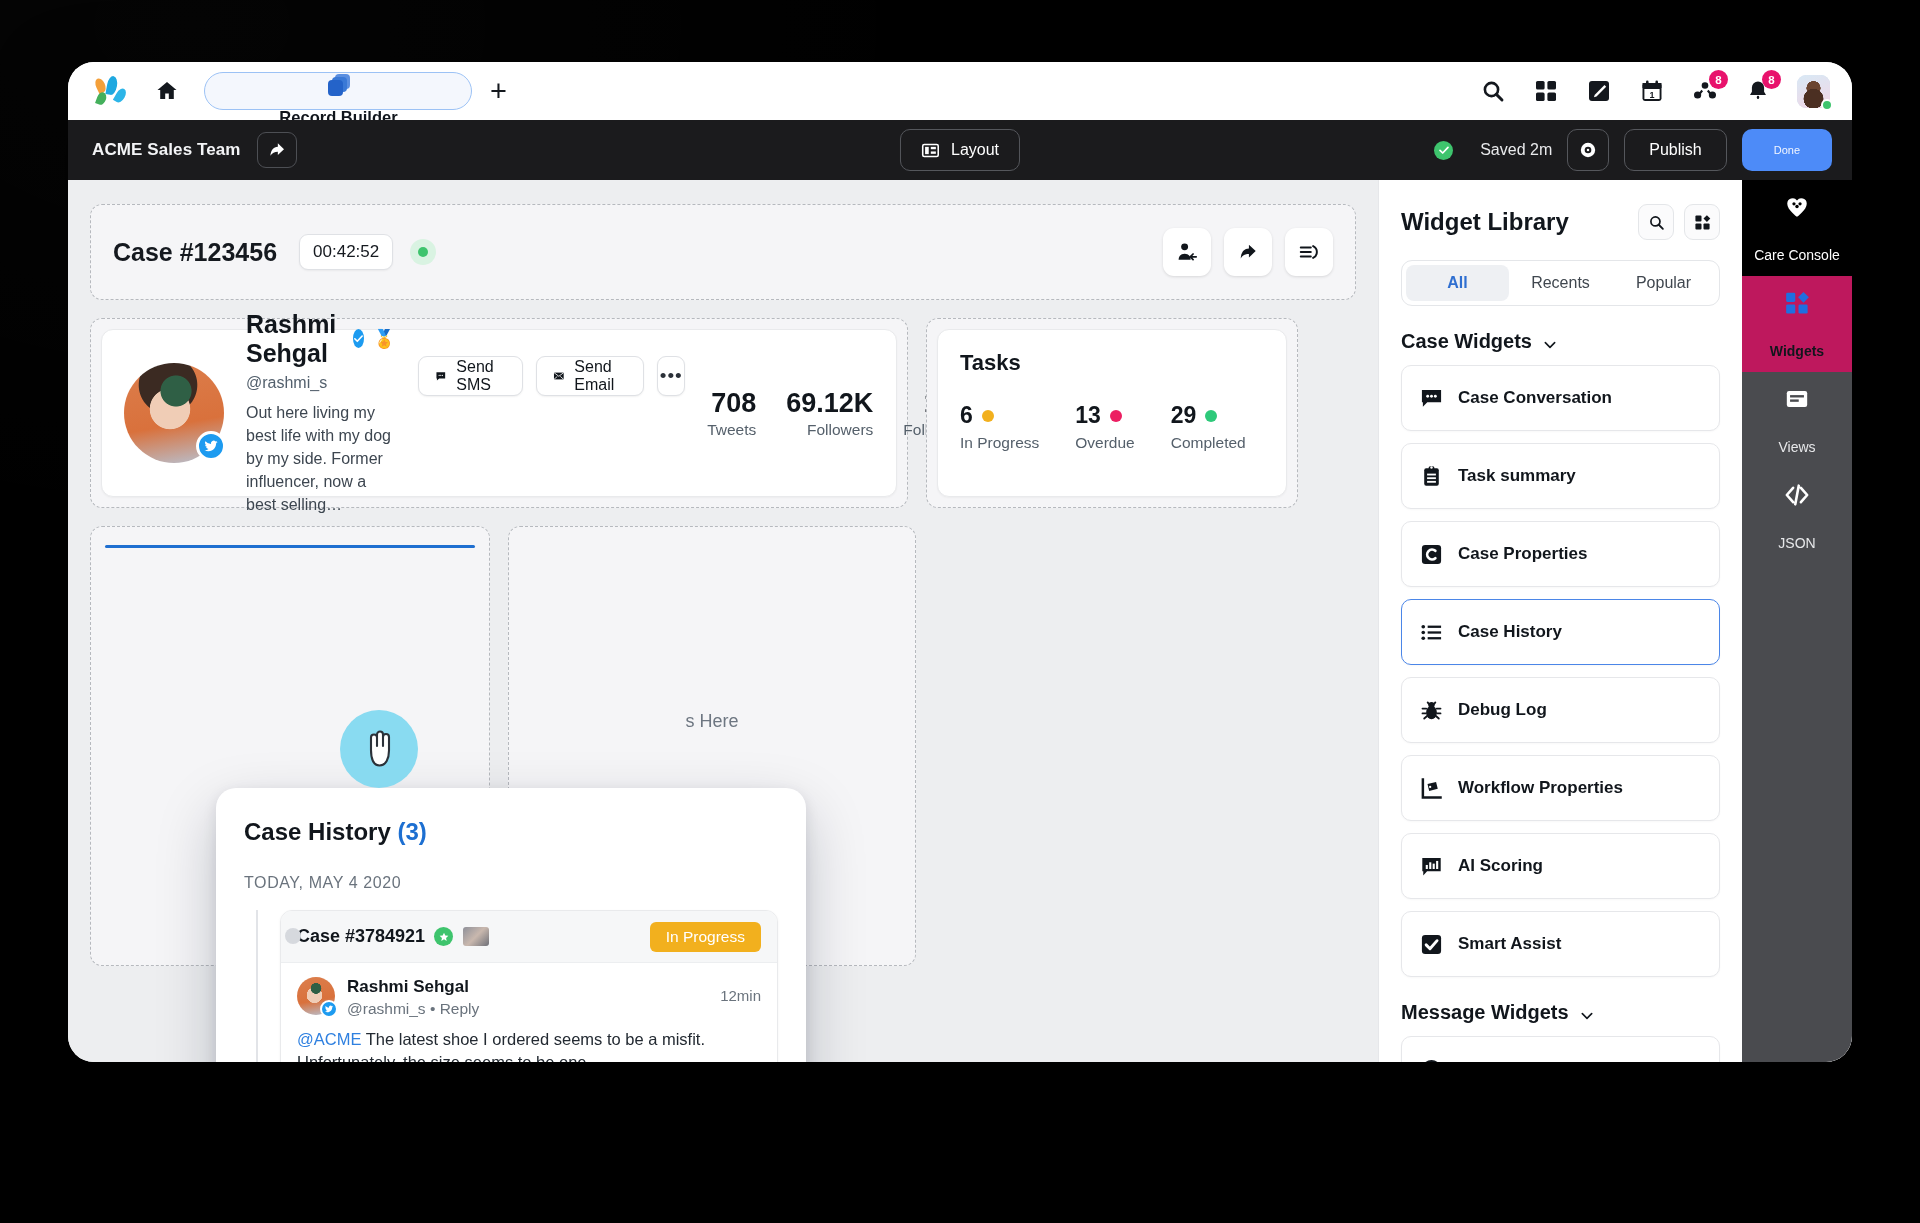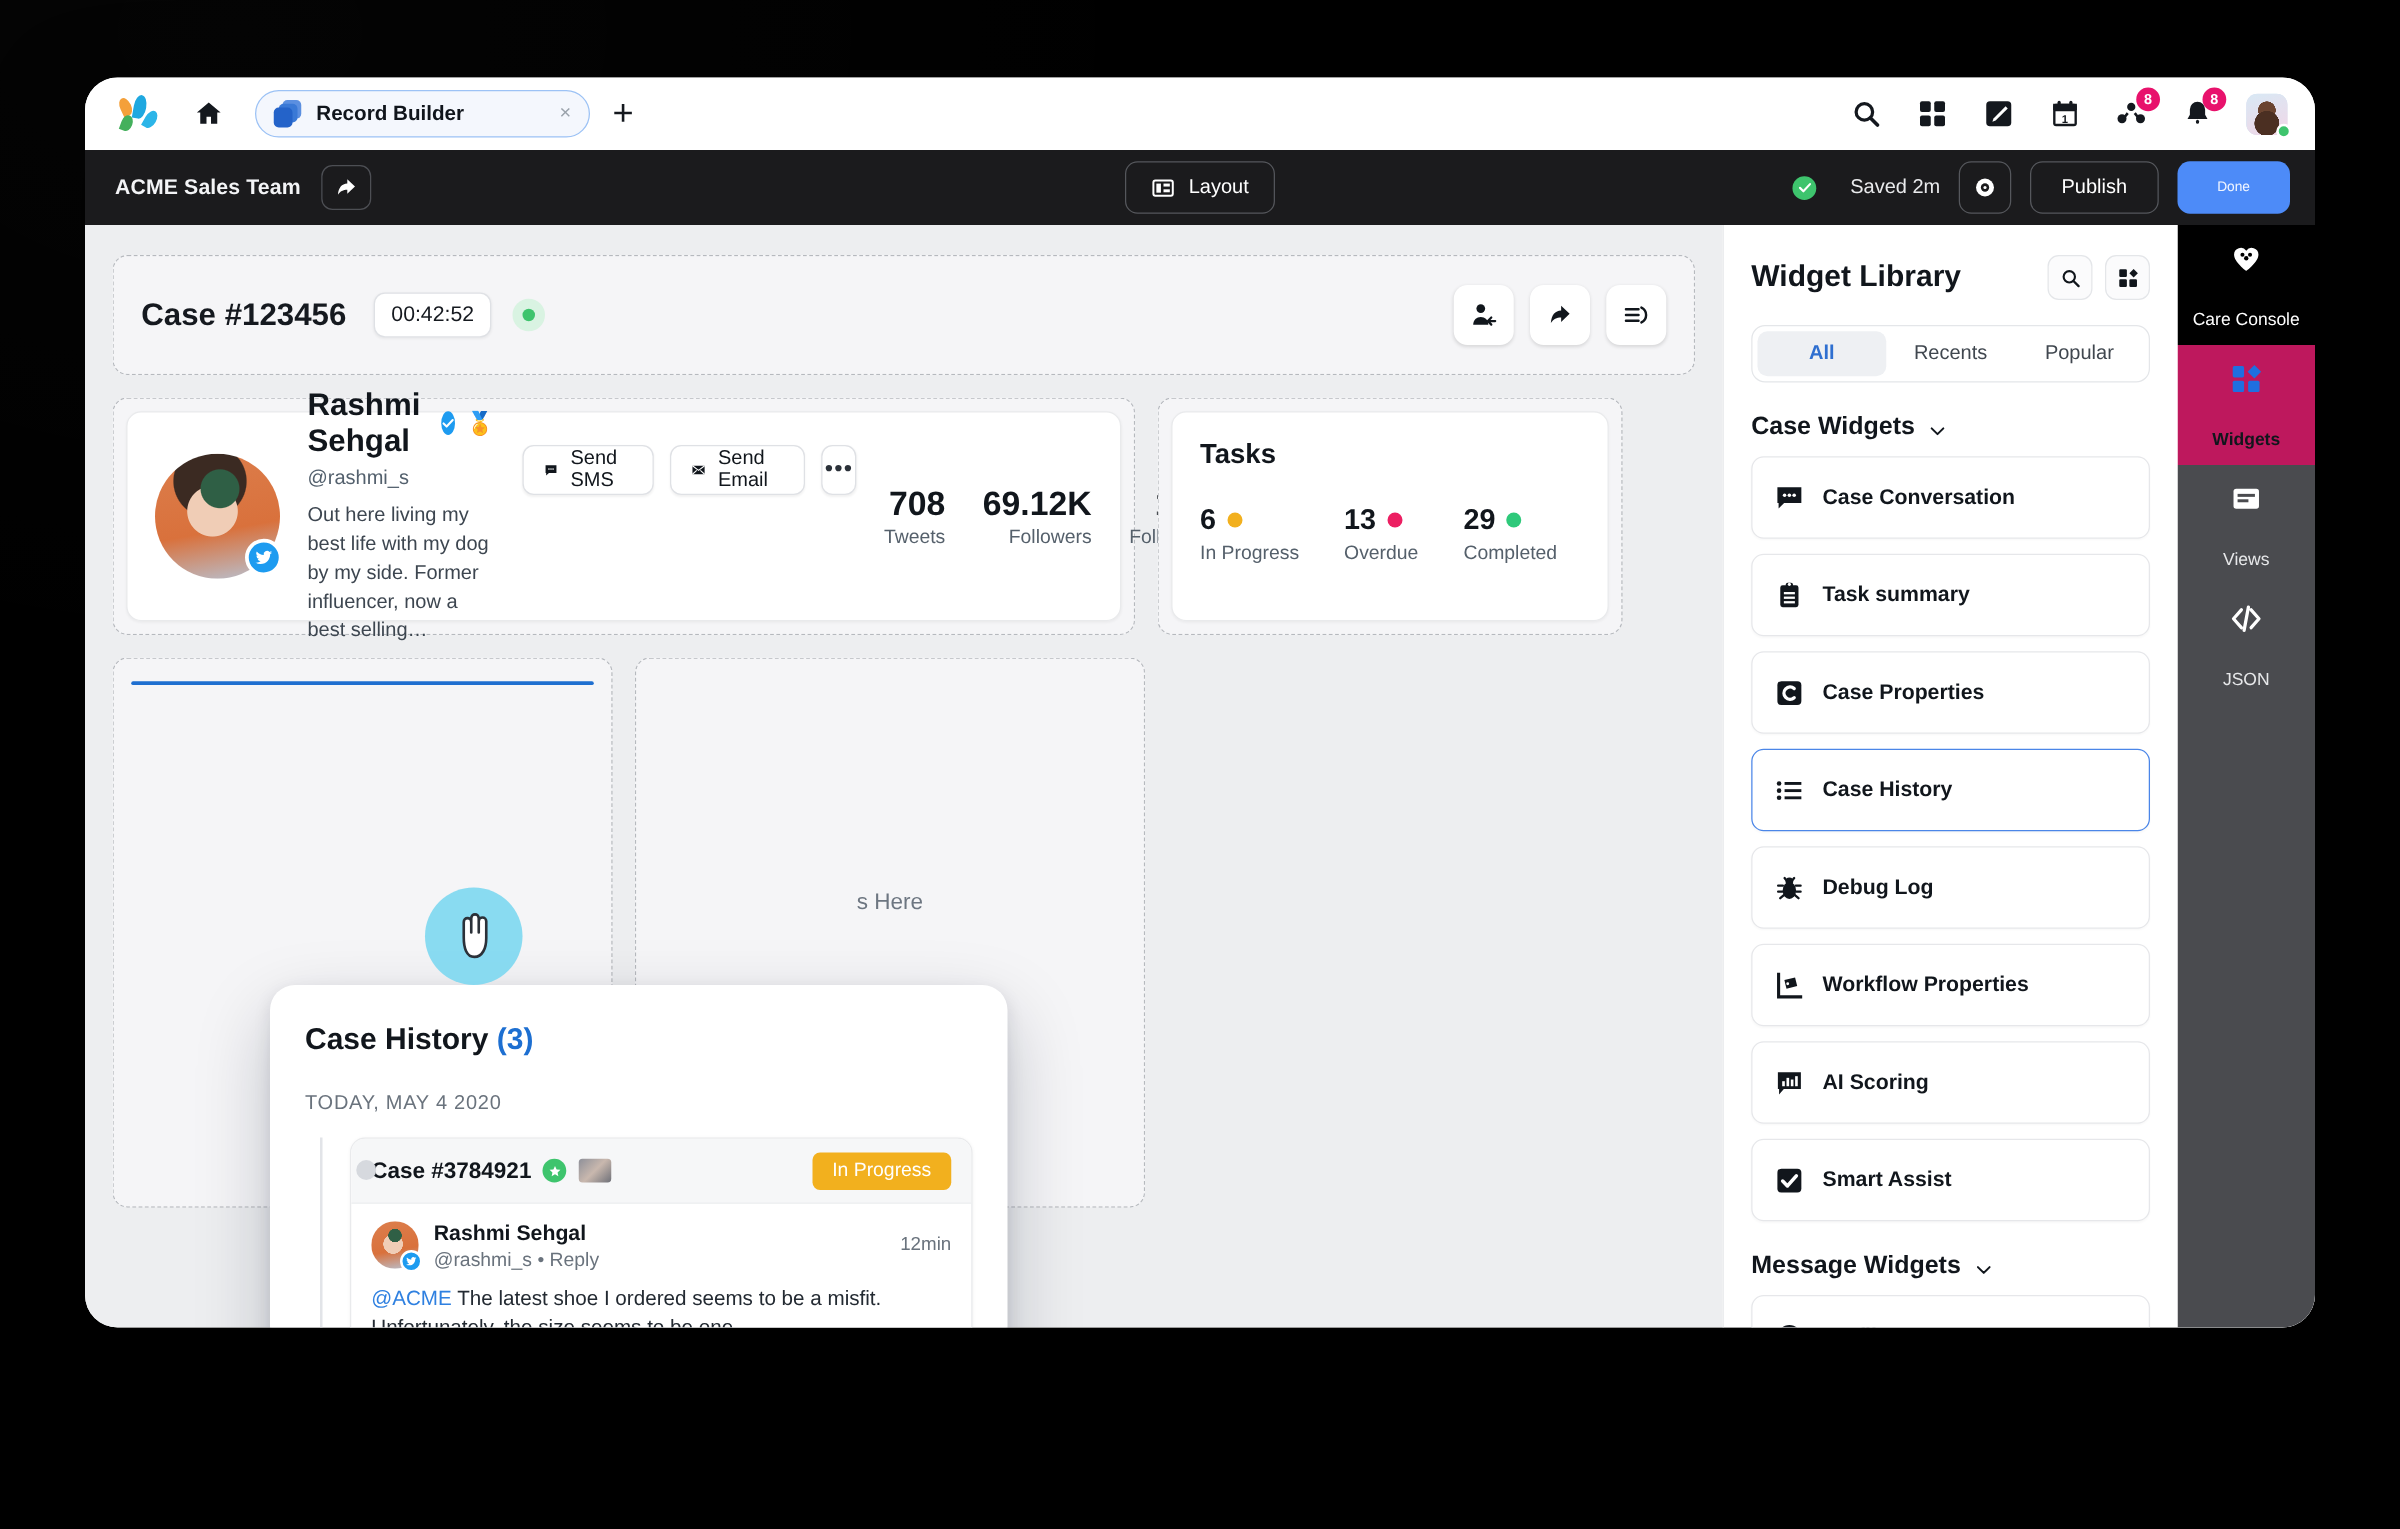--- a/index.html
+++ b/index.html
@@ -47,20 +47,21 @@
   .home-btn { margin-left: 24px; width: 30px; height: 30px; display:flex; align-items:center; justify-content:center; }
 
   .tab {
     margin-left: 22px;
     height: 38px; min-width: 268px;
     border: 1.5px solid #9cc2f5;
     border-radius: 19px;
     background: #f4f7fd;
     display: flex; align-items: center; gap: 11px;
     padding: 0 12px 0 13px;
+    flex-direction: column;
   }
   .tab-icon { width: 24px; height: 24px; position: relative; flex:0 0 auto; }
   .tab-icon i {
     position: absolute; border-radius: 4px; background: #2f6fd0; display: block;
   }
   .tab-icon i:nth-child(1) { width: 15px; height: 15px; left: 8px; top: 1px; background:#5b8fe0; }
   .tab-icon i:nth-child(2) { width: 15px; height: 15px; left: 5px; top: 4px; background:#3a79d6; }
   .tab-icon i:nth-child(3) { width: 15px; height: 16px; left: 1px; top: 7px; background:#2463c9; }
   .tab-title { font-size: 16.5px; font-weight: bold; color: #10151c; white-space: nowrap; }
   .tab-close { margin-left: auto; color:#9aa2ab; font-size: 16px; line-height: 1; padding: 0 2px; }

